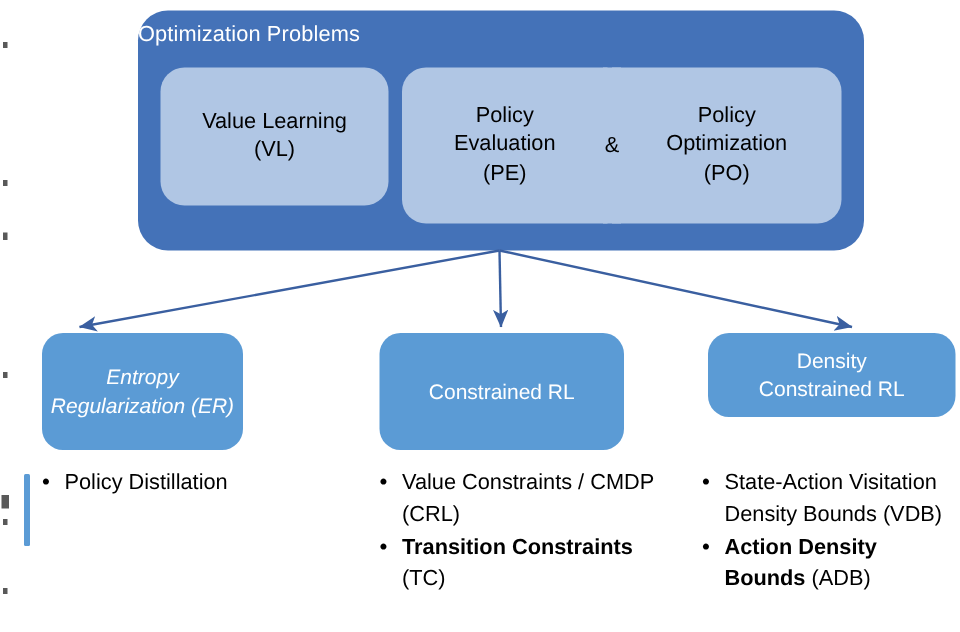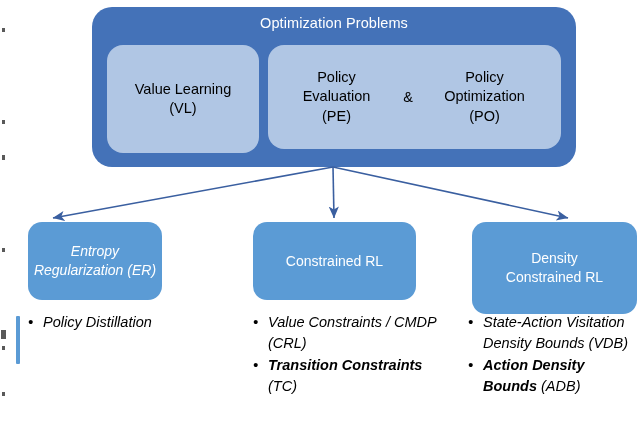--- a/index.html
+++ b/index.html
@@ -36,21 +36,21 @@
     height: 160px;
     background: #4472B8;
     border-radius: 20px;
     box-sizing: border-box;
   }
   #top-panel-title {
     position: absolute;
     left: 0;
     top: 8px;
     width: 100%;
-    text-align: center;
+    text-align: left;
     color: #ffffff;
     font-size: 14.5px;
     letter-spacing: 0.1px;
   }
 
   
   .inner-box {
     position: absolute;
     background: #B0C6E4;
     display: flex;
@@ -59,21 +59,21 @@
     text-align: center;
     color: #000000;
     font-size: 14.5px;
     line-height: 1.32;
     box-sizing: border-box;
   }
   #box-vl {
     left: 15px;
     top: 38px;
     width: 152px;
-    height: 108px;
+    height: 92px;
     border-radius: 16px;
   }
   #box-pe {
     left: 176px;
     top: 38px;
     width: 137px;
     height: 104px;
     border-radius: 16px 0 0 16px;
   }
   #box-po {
@@ -122,37 +122,36 @@
     align-items: center;
     justify-content: center;
     text-align: center;
     color: #ffffff;
     font-size: 14px;
     line-height: 1.34;
     box-sizing: border-box;
   }
   #cat-er   { left: 28px;  top: 222px; width: 134px; height: 78px; font-style: italic; }
   #cat-crl  { left: 253px; top: 222px; width: 163px; height: 78px; }
-  #cat-dcrl { left: 472px; top: 222px; width: 165px; height: 92px; }
+  #cat-dcrl { left: 472px; top: 222px; width: 165px; height: 56px; }
 
   
   .bullets {
     position: absolute;
     font-size: 14.5px;
     line-height: 1.45;
     color: #000000;
     list-style: none;
     margin: 0;
     padding: 0;
   }
   .bullets li {
     position: relative;
     padding-left: 15px;
     margin-bottom: 1px;
-    font-style: italic;
   }
   .bullets li::before {
     content: "\2022";
     position: absolute;
     left: 0;
     top: -1px;
     font-size: 15px;
   }
   .bullets li b { font-weight: bold; text-align: center; }
 

